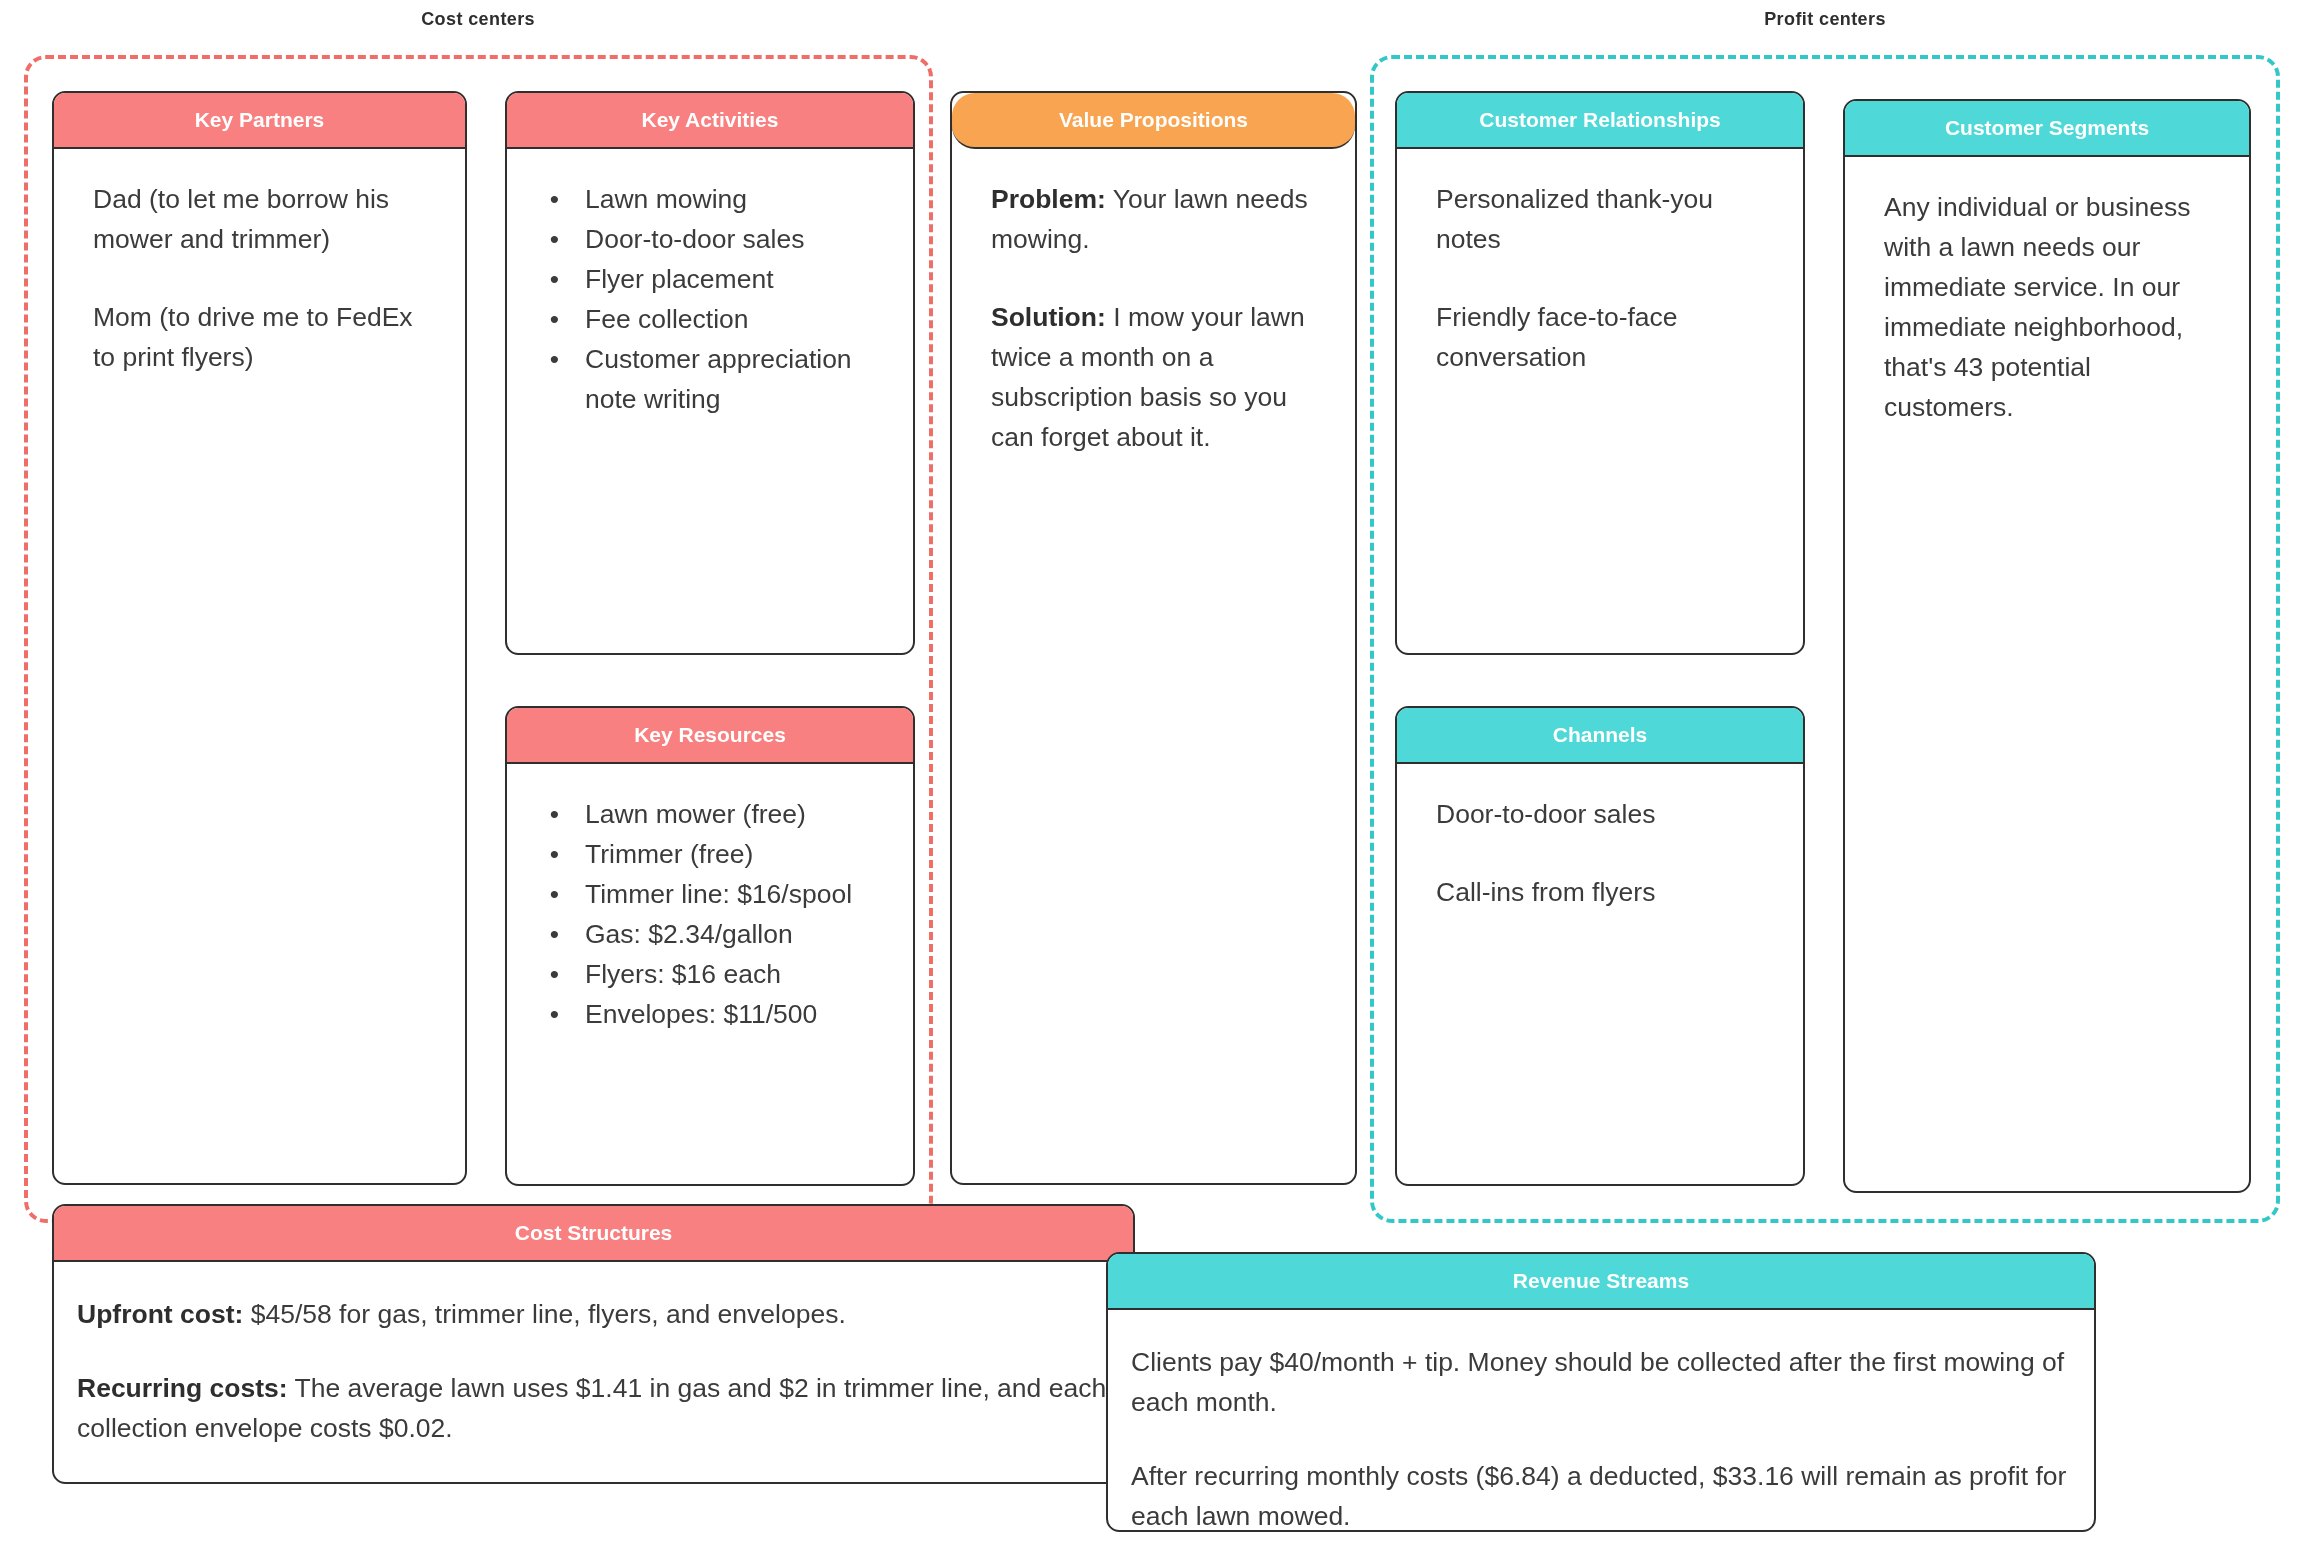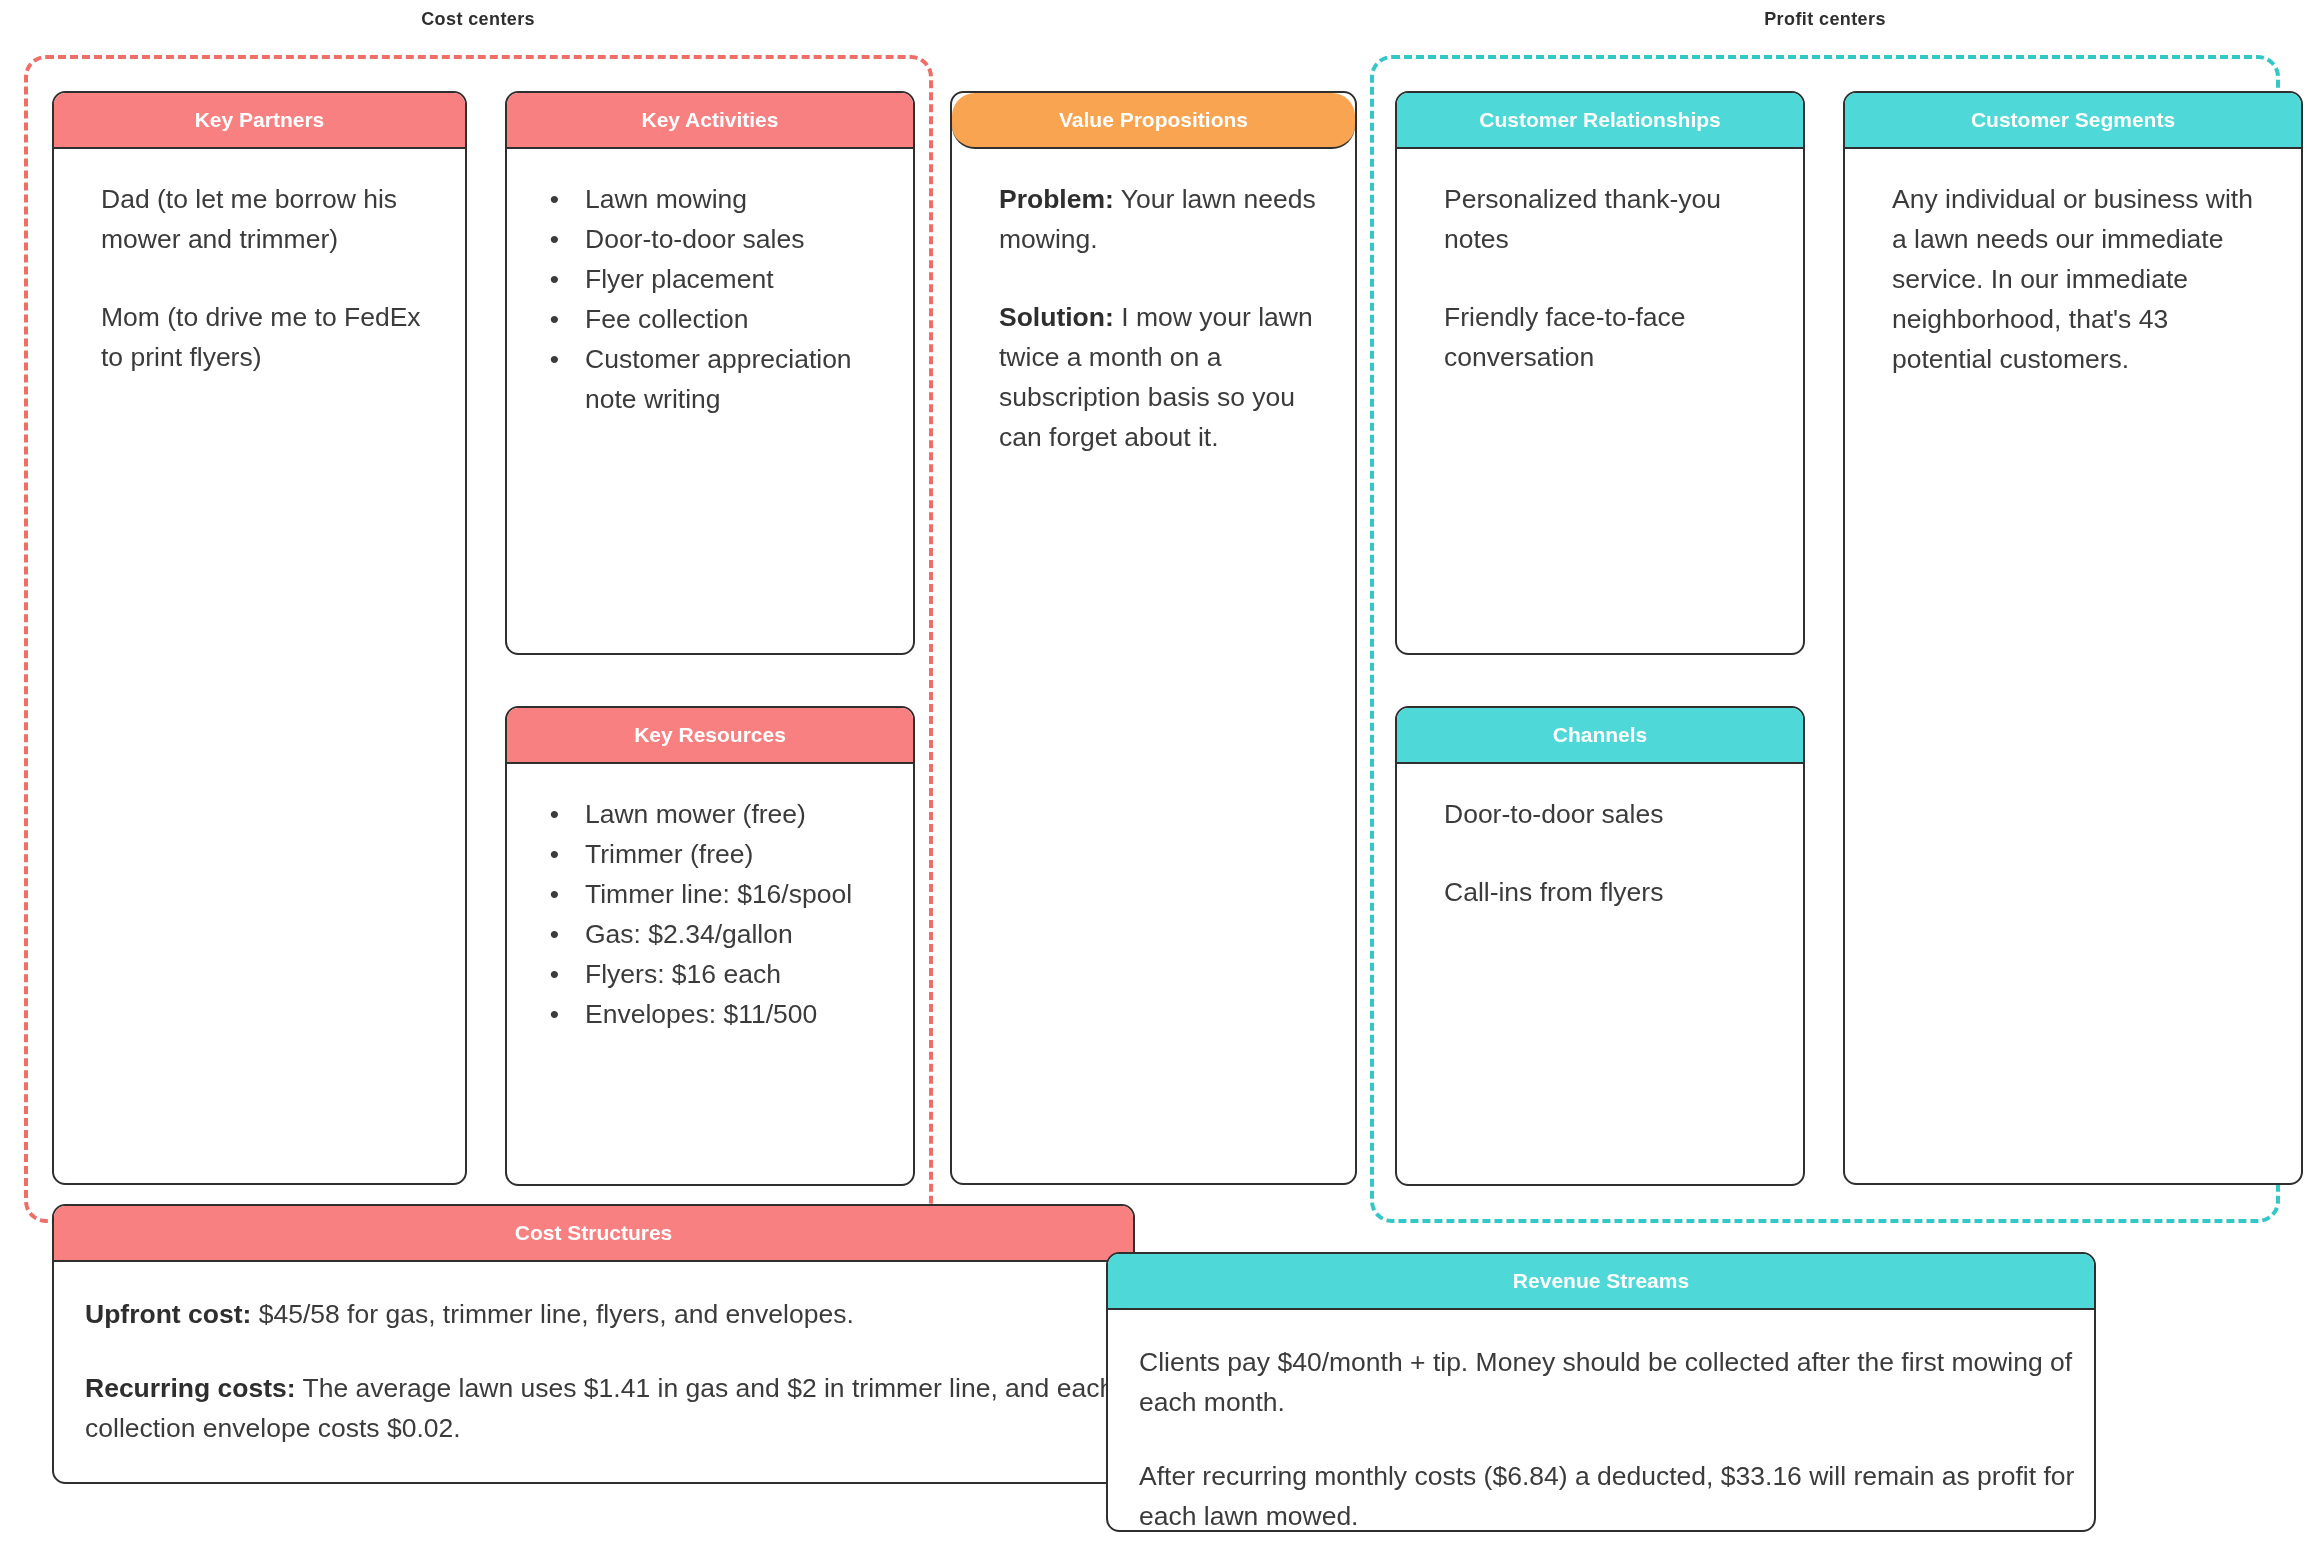--- a/index.html
+++ b/index.html
@@ -53,21 +53,21 @@
   }
   .hd-salmon { background: var(--salmon, #F98080); }
   .hd-teal   { background: var(--teal, #4ED8D8); }
   .hd-orange { background: var(--orange, #F9A450); border-radius: 23px; }
 
   .bd {
     padding: 29.5px 31px;
     font-size: 26.5px;
     line-height: 40px;
   }
-  .bd p { margin: 0 0 38px 16px; }
+  .bd p { margin: 0 0 38px 8px; }
   .bd p:last-child { margin-bottom: 0; }
   .bd strong { color: #2e2e2e; }
 
   .bd ul { margin: 0; padding: 0; list-style: none; }
   .bd li { position: relative; padding-left: 47px; }
   .bd li::before {
     content: "\2022";
     position: absolute;
     left: 11.8px;
     top: 0;
@@ -77,21 +77,21 @@
   .wide .bd { padding: 32px 15px; }
   .wide .bd p { margin-bottom: 34px; }
 
   
   #key-partners            { left: 52px;   top: 91px;  width: 415px;  height: 1094px; }
   #key-activities          { left: 505px;  top: 91px;  width: 410px;  height: 564px;  }
   #key-resources           { left: 505px;  top: 706px;  width: 410px;  height: 480px;  }
   #value-propositions      { left: 950px; top: 91px;  width: 407px;  height: 1094px; }
   #customer-relationships  { left: 1395px; top: 91px;  width: 410px;  height: 564px;  }
   #channels                { left: 1395px; top: 706px;  width: 410px;  height: 480px;  }
-  #customer-segments       { left: 1843px; top: 91px;  width: 460px;  height: 1094px; }
+  #customer-segments       { left: 1843px; top: 99px;  width: 408px;  height: 1094px; }
   #cost-structures         { left: 52px;   top: 1204px; width: 1083px; height: 280px;  }
   #revenue-streams         { left: 1106px; top: 1252px; width: 990px; height: 280px;  }
 </style>
 </head>
 <body>
 
 <div class="canvas">
 
   <div class="group-label cost">Cost centers</div>
   <div class="group-label profit">Profit centers</div>

